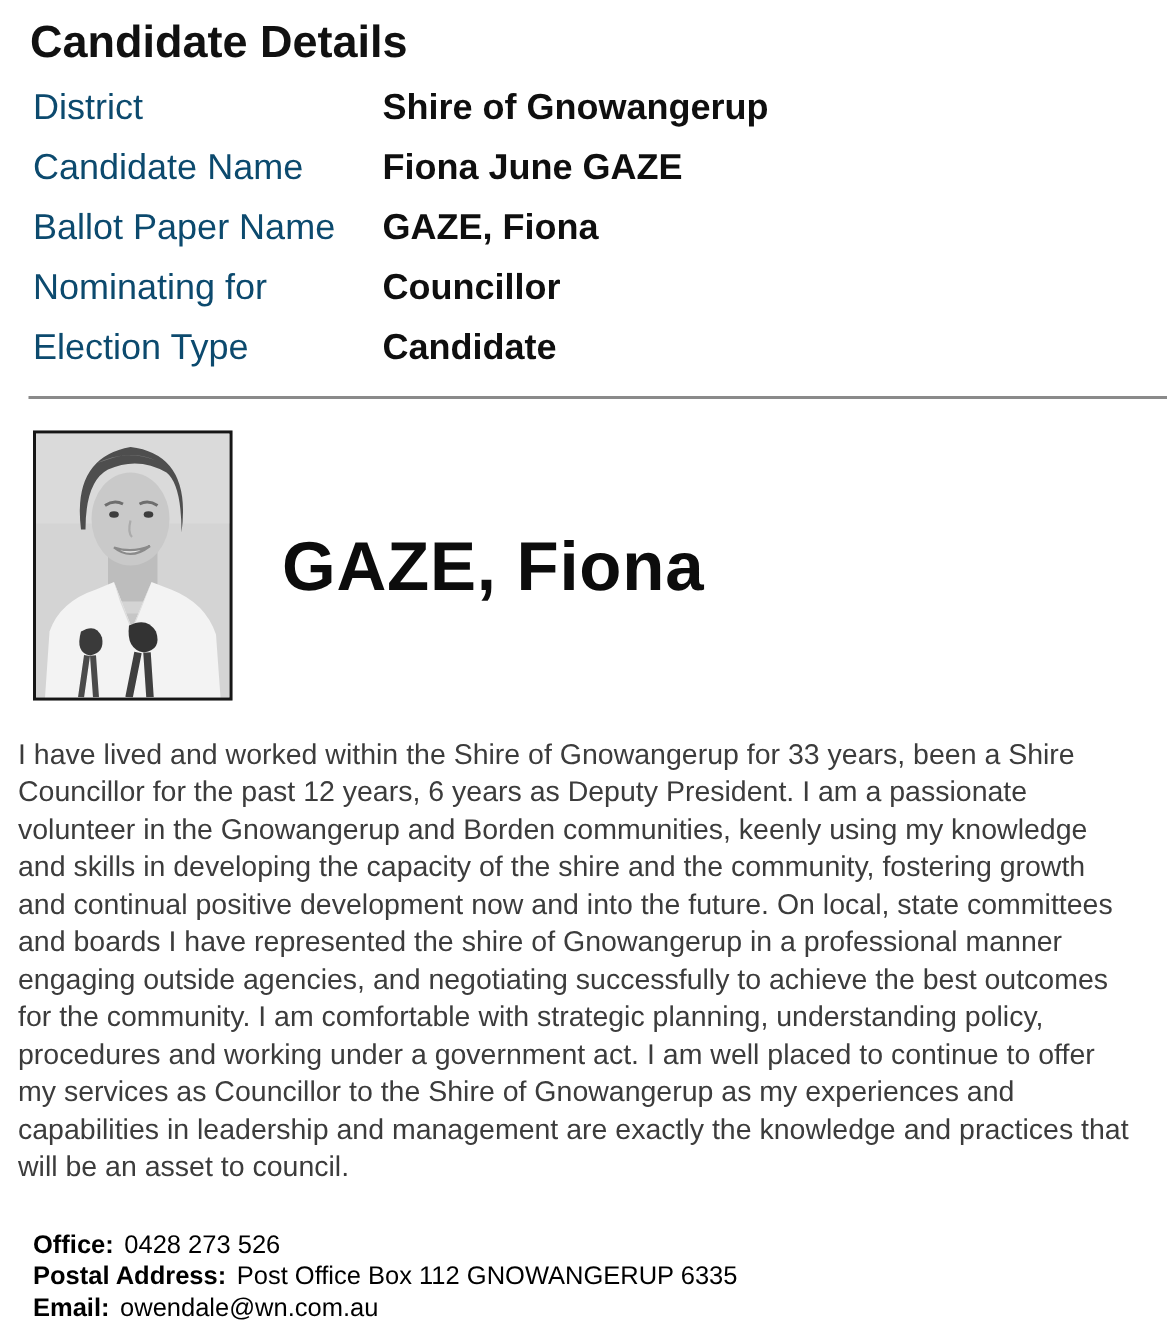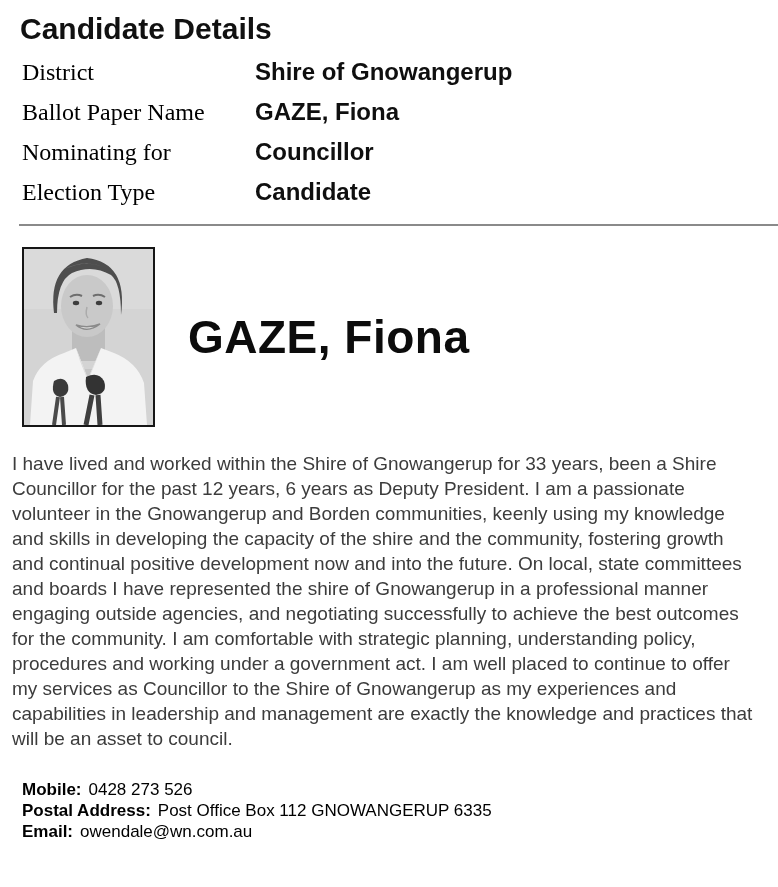--- a/index.html
+++ b/index.html
@@ -29,22 +29,21 @@
   .detail-row {
     display: flex;
     font-size: 24px;
     line-height: 24px;
     margin-bottom: 16px;
   }
   .detail-label {
     width: 233px;
     flex: none;
     font-weight: 400;
-    color: #000000;
-    font-family: Liberation Serif, serif;
+    color: #0c4a6e;
   }
   .detail-value {
     font-weight: bold;
     color: #0f0f0f;
   }
   .divider {
     border: none;
     border-top: 2px solid #8a8a8a;
     margin: 20px 0 0 19px;
   }
@@ -92,20 +91,24 @@
 <div class="page">
 
   <h1 class="page-title">Candidate Details</h1>
 
   <div class="details">
     <div class="detail-row">
       <div class="detail-label">District</div>
       <div class="detail-value">Shire of Gnowangerup</div>
     </div>
     <div class="detail-row">
+      <div class="detail-label">Candidate Name</div>
+      <div class="detail-value">Fiona June GAZE</div>
+    </div>
+    <div class="detail-row">
       <div class="detail-label">Ballot Paper Name</div>
       <div class="detail-value">GAZE, Fiona</div>
     </div>
     <div class="detail-row">
       <div class="detail-label">Nominating for</div>
       <div class="detail-value">Councillor</div>
     </div>
     <div class="detail-row">
       <div class="detail-label">Election Type</div>
       <div class="detail-value">Candidate</div>
@@ -148,21 +151,21 @@
         <path d="M68,146 L62,176 M74,146 L76,176" stroke="#3f3f3f" stroke-width="5" fill="none"></path>
       </svg>
     </div>
     <div class="display-name">GAZE, Fiona</div>
   </div>
 
   <p class="bio">I have lived and worked within the Shire of Gnowangerup for 33 years, been a Shire Councillor for the past 12 years, 6 years as Deputy President. I am a passionate volunteer in the Gnowangerup and Borden communities, keenly using my knowledge and skills in developing the capacity of the shire and the community, fostering growth and continual positive development now and into the future. On local, state committees and boards I have represented the shire of Gnowangerup in a professional manner engaging outside agencies, and negotiating successfully to achieve the best outcomes for the community. I am comfortable with strategic planning, understanding policy, procedures and working under a government act. I am well placed to continue to offer my services as Councillor to the Shire of Gnowangerup as my experiences and capabilities in leadership and management are exactly the knowledge and practices that will be an asset to council.</p>
 
   <div class="contact">
     <div class="contact-line">
-      <span class="contact-label">Mobile:</span><span class="contact-value">0428 273 526</span>
+      <span class="contact-label">Office:</span><span class="contact-value">0428 273 526</span>
     </div>
     <div class="contact-line">
       <span class="contact-label">Postal Address:</span><span class="contact-value">Post Office Box 112 GNOWANGERUP 6335</span>
     </div>
     <div class="contact-line">
       <span class="contact-label">Email:</span><span class="contact-value">owendale@wn.com.au</span>
     </div>
   </div>
 
 </div>

